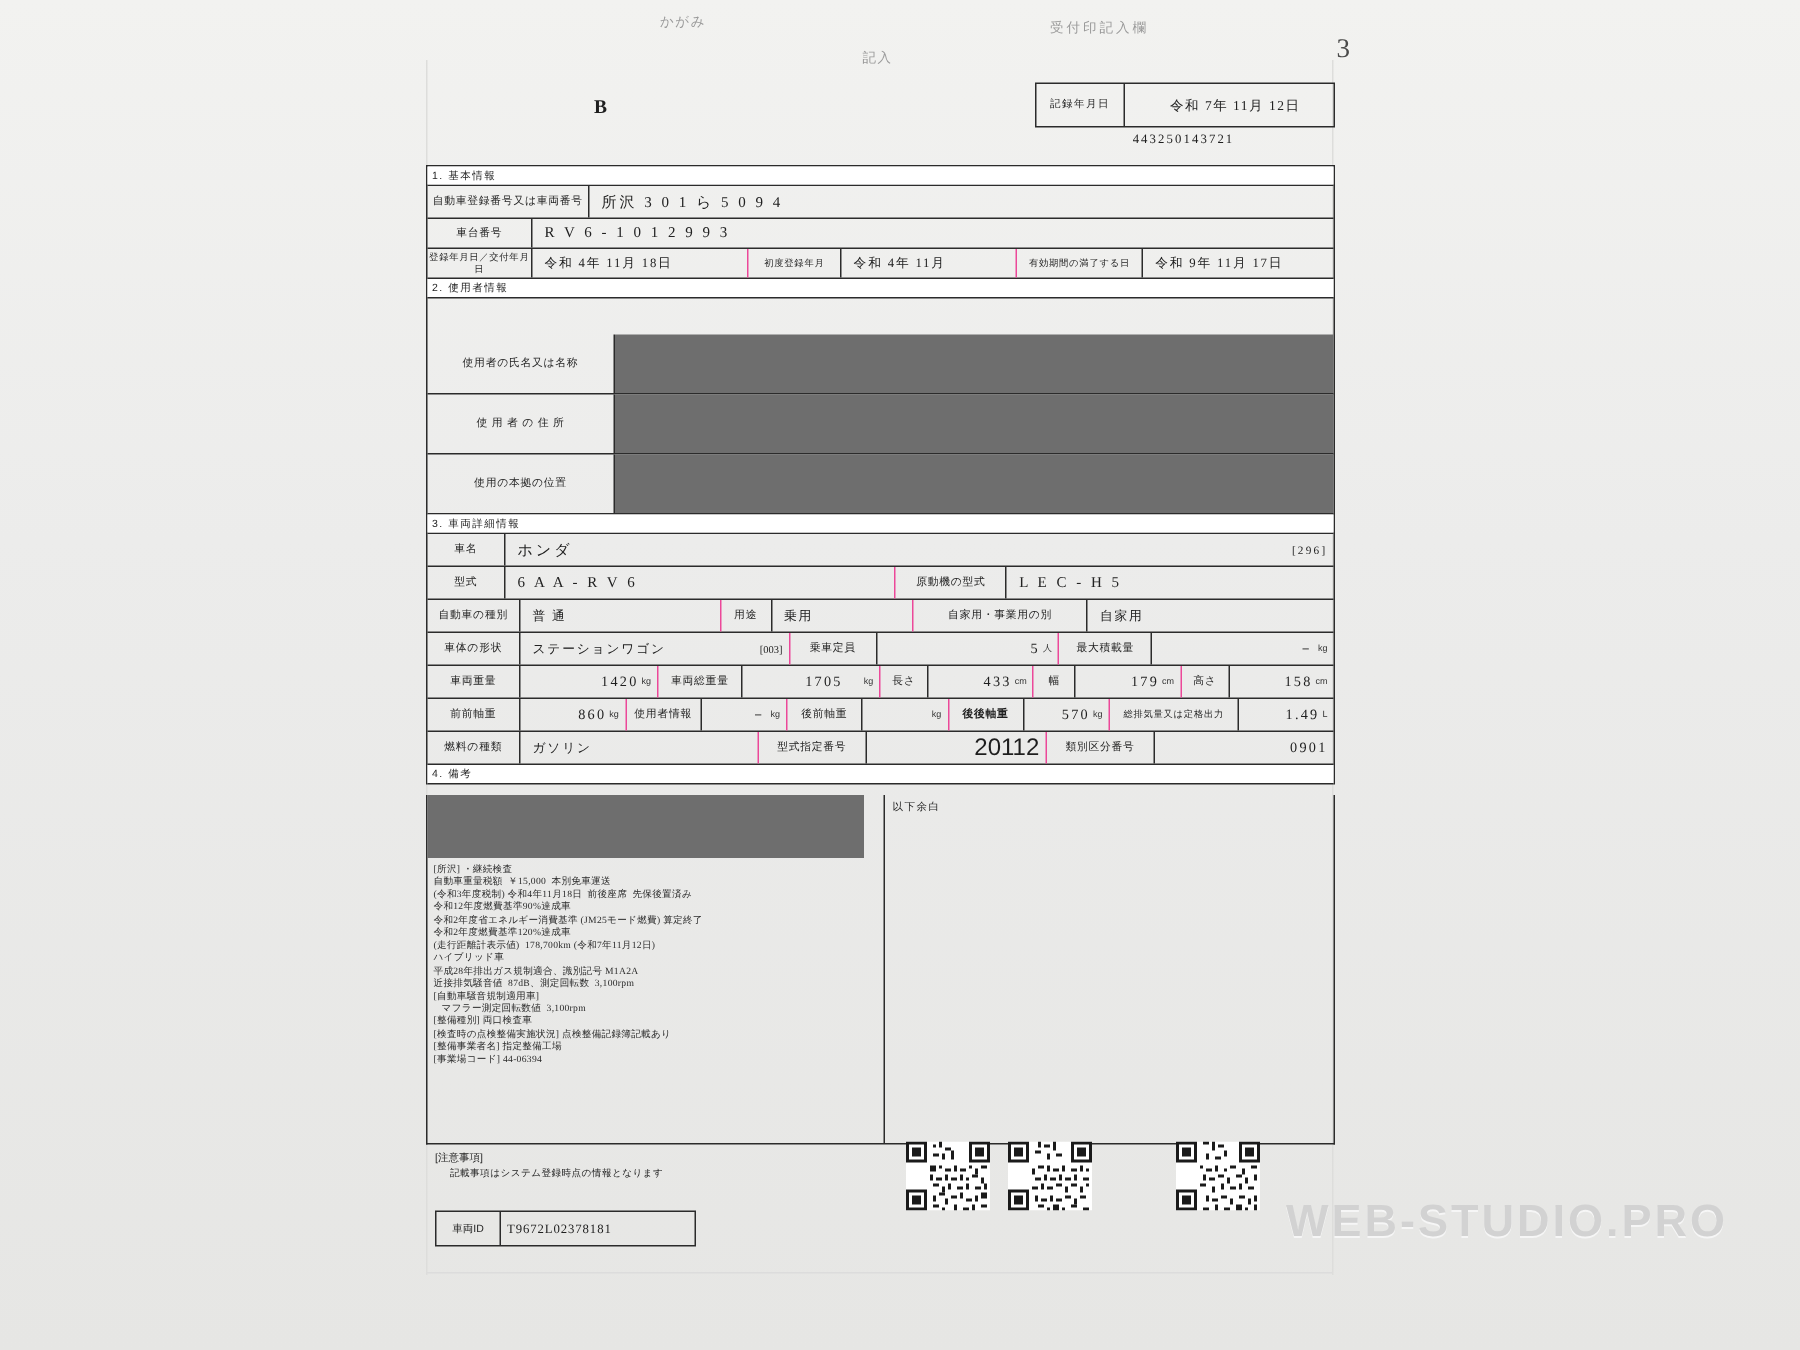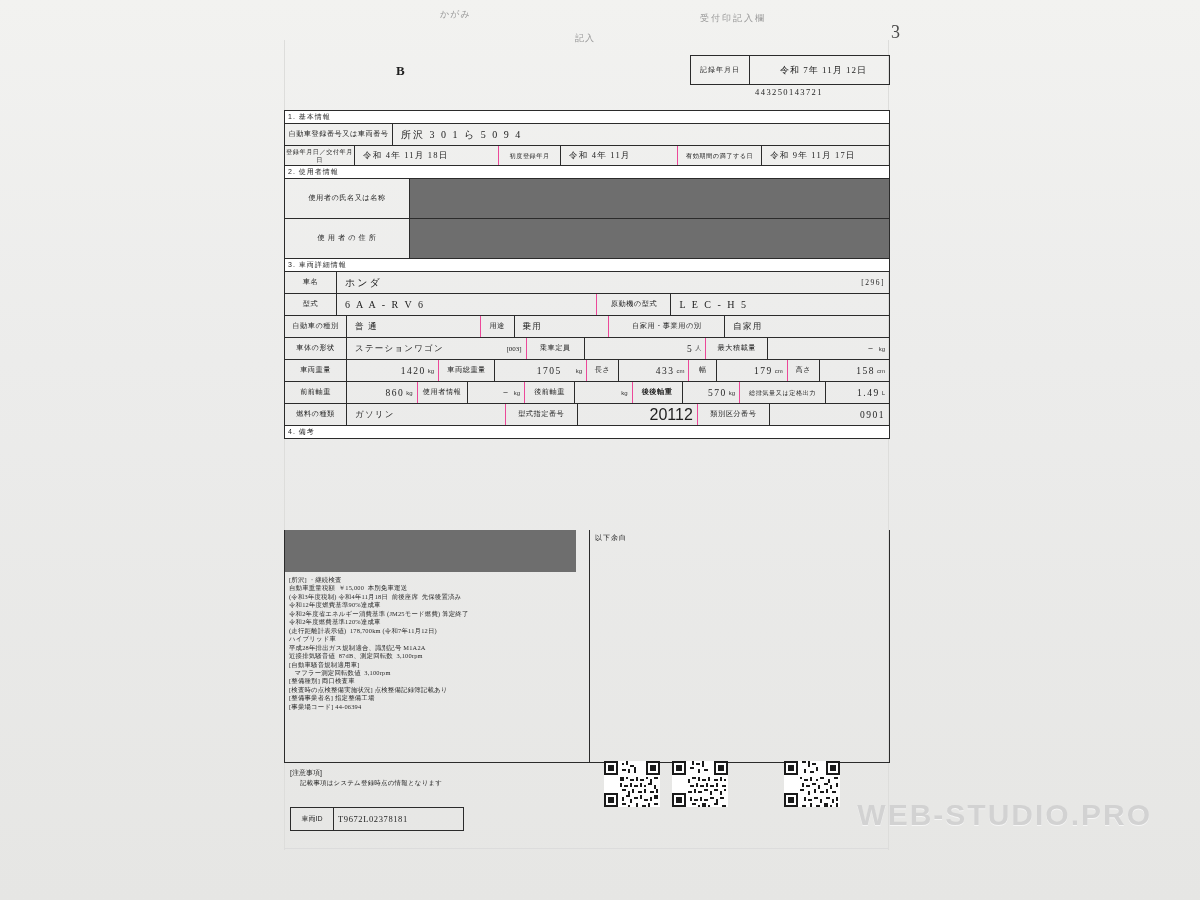--- a/index.html
+++ b/index.html
@@ -143,40 +143,48 @@
 
         <div class="row">
           <div class="cell sect" style="flex:1;">1. 基本情報</div>
         </div>
 
         <div class="row" style="height:22px;">
           <div class="cell lab" style="width:108px;">自動車登録番号又は車両番号</div>
           <div class="cell val">所沢  3 0 1  ら  5 0 9 4</div>
         </div>
 
+        <div class="row" style="height:20px;">
+          <div class="cell lab" style="width:70px;">車台番号</div>
+          <div class="cell val">R V 6 - 1 0 1 2 9 9 3</div>
+        </div>
 
         <div class="row" style="height:20px;">
           <div class="cell lab sm" style="width:70px;">登録年月日／交付年月日</div>
           <div class="cell val small bdr-r" style="flex:1.25;">令和  4年 11月 18日</div>
           <div class="cell lab sm" style="width:62px;">初度登録年月</div>
           <div class="cell val small bdr-r" style="flex:1;">令和  4年 11月</div>
           <div class="cell lab sm" style="width:84px;">有効期間の満了する日</div>
           <div class="cell val small" style="flex:1.1;">令和  9年 11月 17日</div>
         </div>
 
         <div class="row">
           <div class="cell sect" style="flex:1;">2. 使用者情報</div>
         </div>
 
-        <div class="row" style="height:40px;">
+        <div class="row" style="height:40px;margin-top:24px;">
           <div class="cell lab" style="width:125px;">使用者の氏名又は名称</div>
           <div class="cell val masked"></div>
         </div>
         <div class="row" style="height:40px;">
           <div class="cell lab" style="width:125px;">使  用  者  の  住  所</div>
+          <div class="cell val masked"></div>
+        </div>
+        <div class="row" style="height:40px;">
+          <div class="cell lab" style="width:125px;">使用の本拠の位置</div>
           <div class="cell val masked"></div>
         </div>
 
         <div class="row">
           <div class="cell sect" style="flex:1;">3. 車両詳細情報</div>
         </div>
 
         <div class="row" style="height:22px;">
           <div class="cell lab" style="width:52px;">車名</div>
           <div class="cell val">ホンダ</div>

